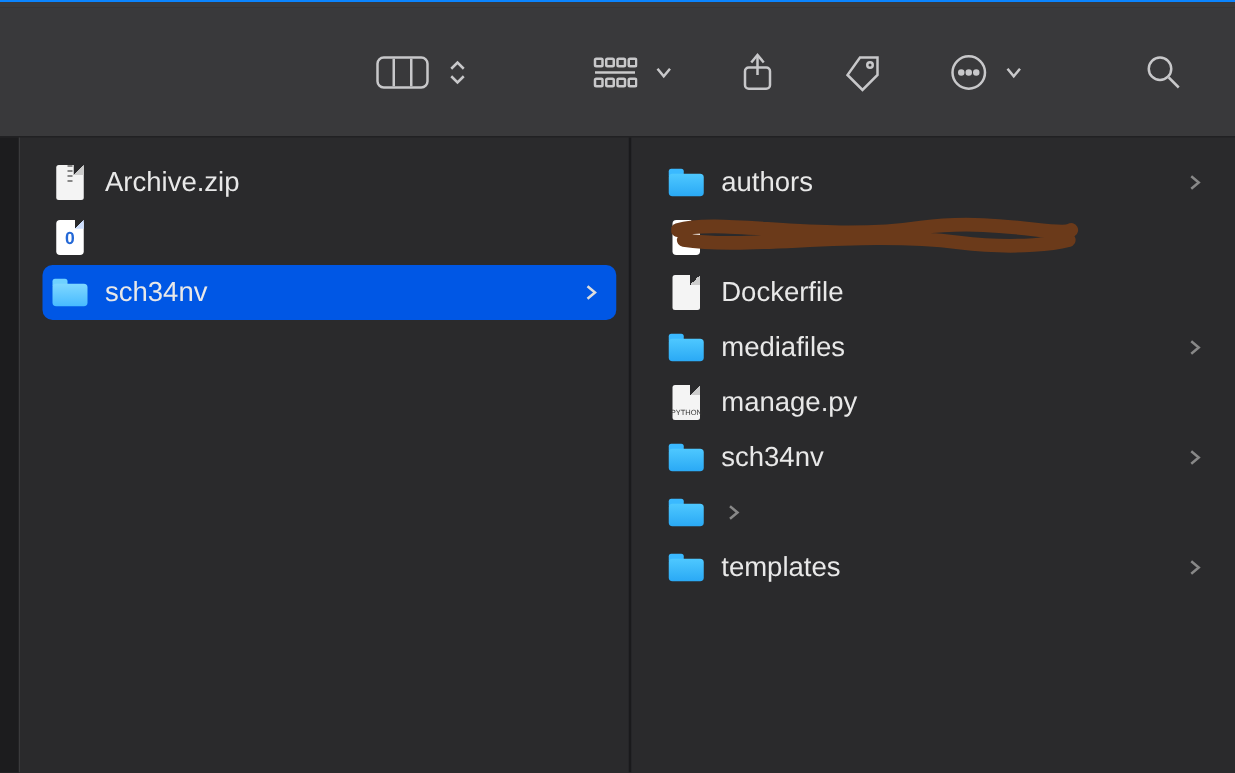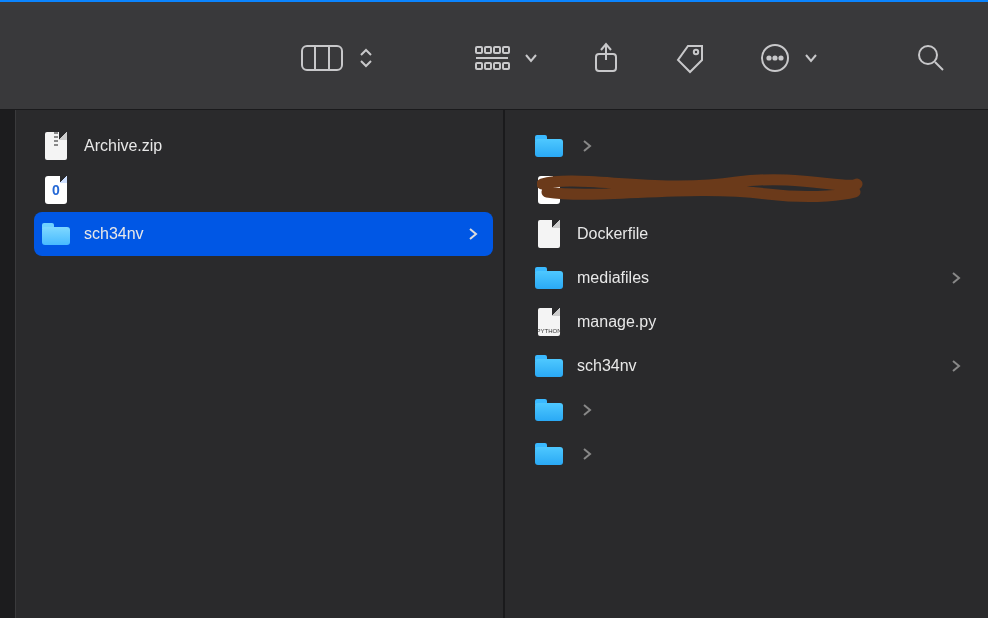--- a/index.html
+++ b/index.html
@@ -74,21 +74,21 @@
     }
     .row .icon-slot {
       width: 28px;
       height: 28px;
       display: flex;
       align-items: center;
       justify-content: center;
       flex-shrink: 0;
     }
     .row .name {
-      font-size: 16px;
+      font-size: 22px;
       flex: 1;
       white-space: nowrap;
       overflow: hidden;
     }
     .row .chev {
       width: 20px;
       color: #888;
       display: flex;
       align-items: center;
       justify-content: center;
@@ -298,20 +298,21 @@
             <polyline points="2,2 8,7 2,12" fill="none" stroke="currentColor" stroke-width="2"></polyline>
           </svg>
         </div>
       </div>
     </div>
   <div class="column" id="col-1">
       <div class="row">
         <div class="icon-slot">
           <div class="folder"></div>
         </div>
+        <div class="name">authors</div>
         <div class="chev">
           <svg width="10" height="14" viewBox="0 0 10 14">
             <polyline points="2,2 8,7 2,12" fill="none" stroke="currentColor" stroke-width="2"></polyline>
           </svg>
         </div>
       </div>
       <div class="row">
         <div class="icon-slot">
           <div class="yaml-icon">0</div>
         </div>
@@ -364,20 +365,21 @@
         <div class="chev">
           <svg width="10" height="14" viewBox="0 0 10 14">
             <polyline points="2,2 8,7 2,12" fill="none" stroke="currentColor" stroke-width="2"></polyline>
           </svg>
         </div>
       </div>
       <div class="row">
         <div class="icon-slot">
           <div class="folder"></div>
         </div>
+        <div class="name">templates</div>
         <div class="chev">
           <svg width="10" height="14" viewBox="0 0 10 14">
             <polyline points="2,2 8,7 2,12" fill="none" stroke="currentColor" stroke-width="2"></polyline>
           </svg>
         </div>
       </div>
     </div>
 </div>
 
 </body></html>

